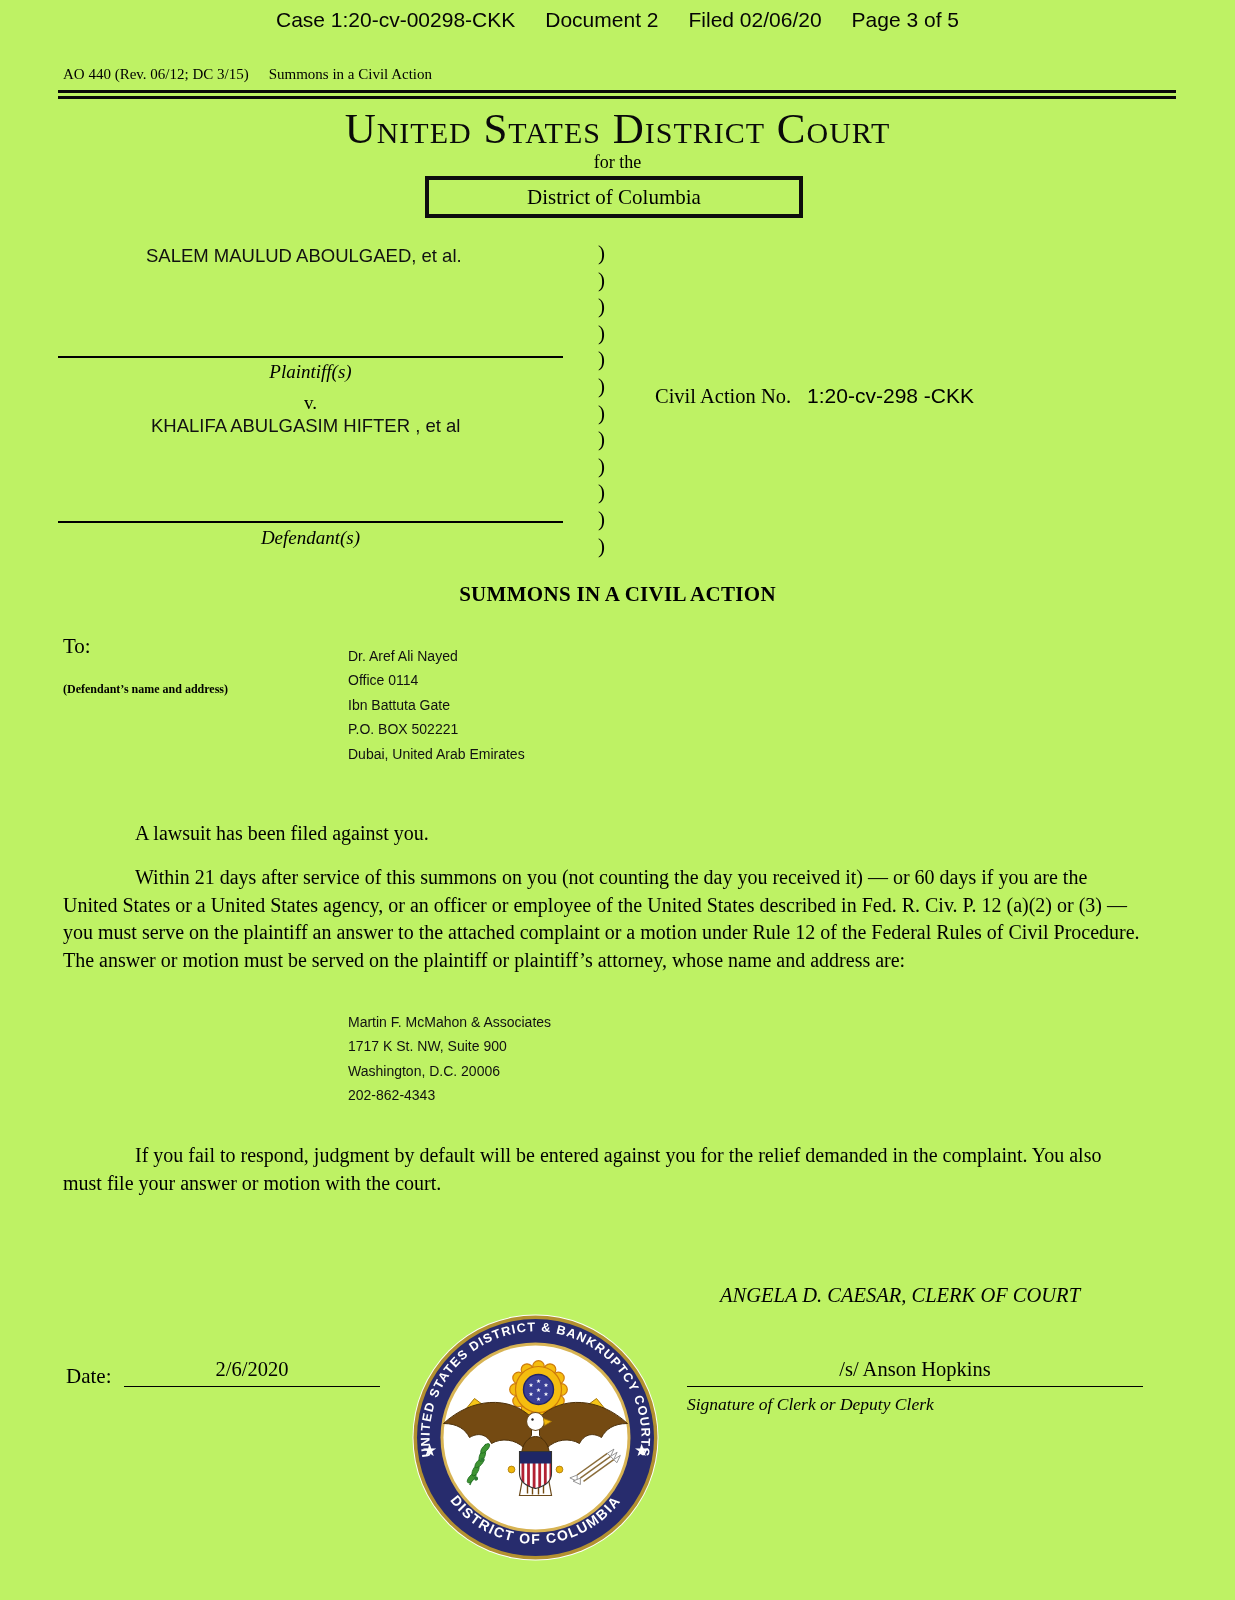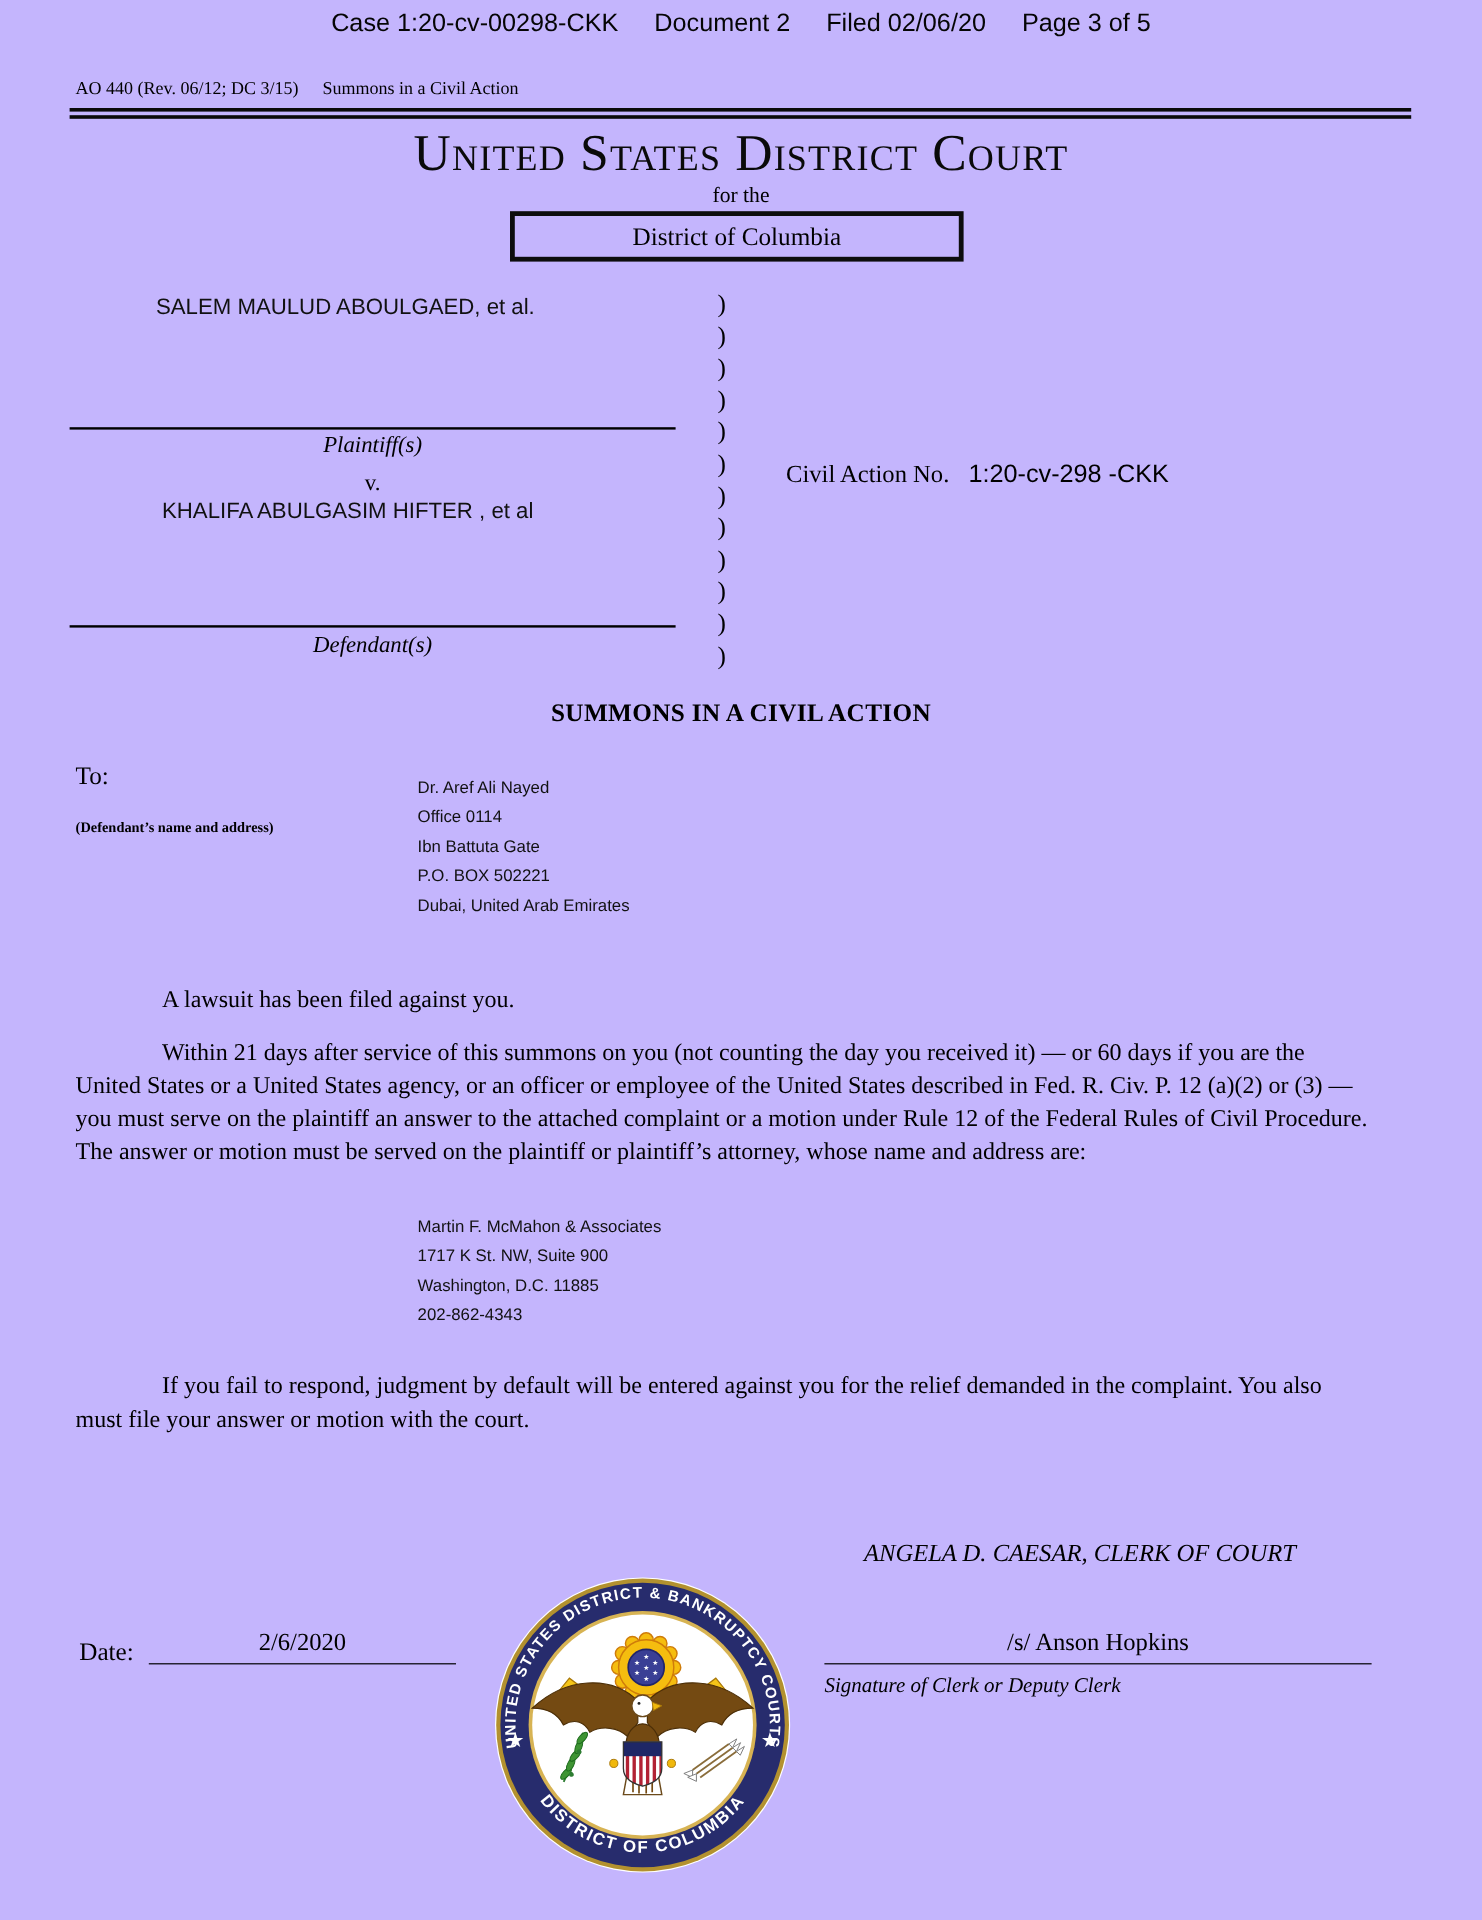--- a/index.html
+++ b/index.html
@@ -1,17 +1,17 @@
 <!DOCTYPE html>
 <html><head>
 <meta charset="utf-8">
 <style>
   html,body{margin:0;padding:0;background:#ffffff;}
   .page{
-    position:relative;width:1235px;height:1600px;background:#c4b5fd;
+    position:relative;width:1235px;height:1600px;background:#bef264;
     font-family:"Liberation Serif", serif;color:#000;overflow:hidden;
   }
   .abs{position:absolute;}
 
   
   .case-header{
     top:8px;left:0;width:1235px;display:flex;justify-content:center;gap:30px;
     font-family:"Liberation Sans", sans-serif;font-size:21px;color:#050505;
   }
 
@@ -24,21 +24,21 @@
   .court-title{top:104px;left:0;width:1235px;text-align:center;
     font-variant:small-caps;font-size:43px;letter-spacing:1px;color:#0a0a0a;}
   .for-the{top:152px;left:0;width:1235px;text-align:center;font-size:18px;}
   .district-box{
     top:176px;left:425px;width:378px;height:42px;border:4px solid #0d0d0d;
     box-sizing:border-box;display:flex;align-items:center;justify-content:center;
     font-size:21px;
   }
 
   
-  .party-name{font-family:"Liberation Sans", sans-serif;font-size:18.5px;color:#111;}
+  .party-name{font-family:"Liberation Sans", sans-serif;font-size:18.5px;color:#111;margin-left:16px;}
   .plaintiff-name{top:245px;left:130px;}
   .caption-underline{left:58px;width:505px;border-top:2px solid #000;height:0;}
   .line-plaintiff{top:356px;}
   .line-defendant{top:521px;}
   .caption-center{left:58px;width:505px;text-align:center;}
   .plaintiff-label{top:361px;font-style:italic;font-size:19px;}
   .versus{top:392px;font-size:19px;}
   .defendant-name{top:415px;left:135px;}
   .defendant-label{top:527px;font-style:italic;font-size:19px;}
 
@@ -146,21 +146,21 @@
     <div>P.O. BOX 502221</div>
     <div>Dubai, United Arab Emirates</div>
   </div>
 
   <div class="abs body-text lawsuit-line">A lawsuit has been filed against you.</div>
   <div class="abs body-text para para1">Within 21 days after service of this summons on you (not counting the day you received it) — or 60 days if you are the United States or a United States agency, or an officer or employee of the United States described in Fed. R. Civ. P. 12 (a)(2) or (3) — you must serve on the plaintiff an answer to the attached complaint or a motion under Rule 12 of the Federal Rules of Civil Procedure.  The answer or motion must be served on the plaintiff or plaintiff’s attorney, whose name and address are:</div>
 
   <div class="abs addr attorney-address">
     <div>Martin F. McMahon &amp; Associates</div>
     <div>1717 K St. NW, Suite 900</div>
-    <div>Washington, D.C. 11885</div>
+    <div>Washington, D.C. 20006</div>
     <div>202-862-4343</div>
   </div>
 
   <div class="abs body-text para para2">If you fail to respond, judgment by default will be entered against you for the relief demanded in the complaint.  You also must file your answer or motion with the court.</div>
 
   <div class="abs clerk-line">ANGELA D. CAESAR, CLERK OF COURT</div>
 
   <div class="abs date-label">Date:</div>
   <div class="abs date-line">
     <span>2/6/2020</span>

